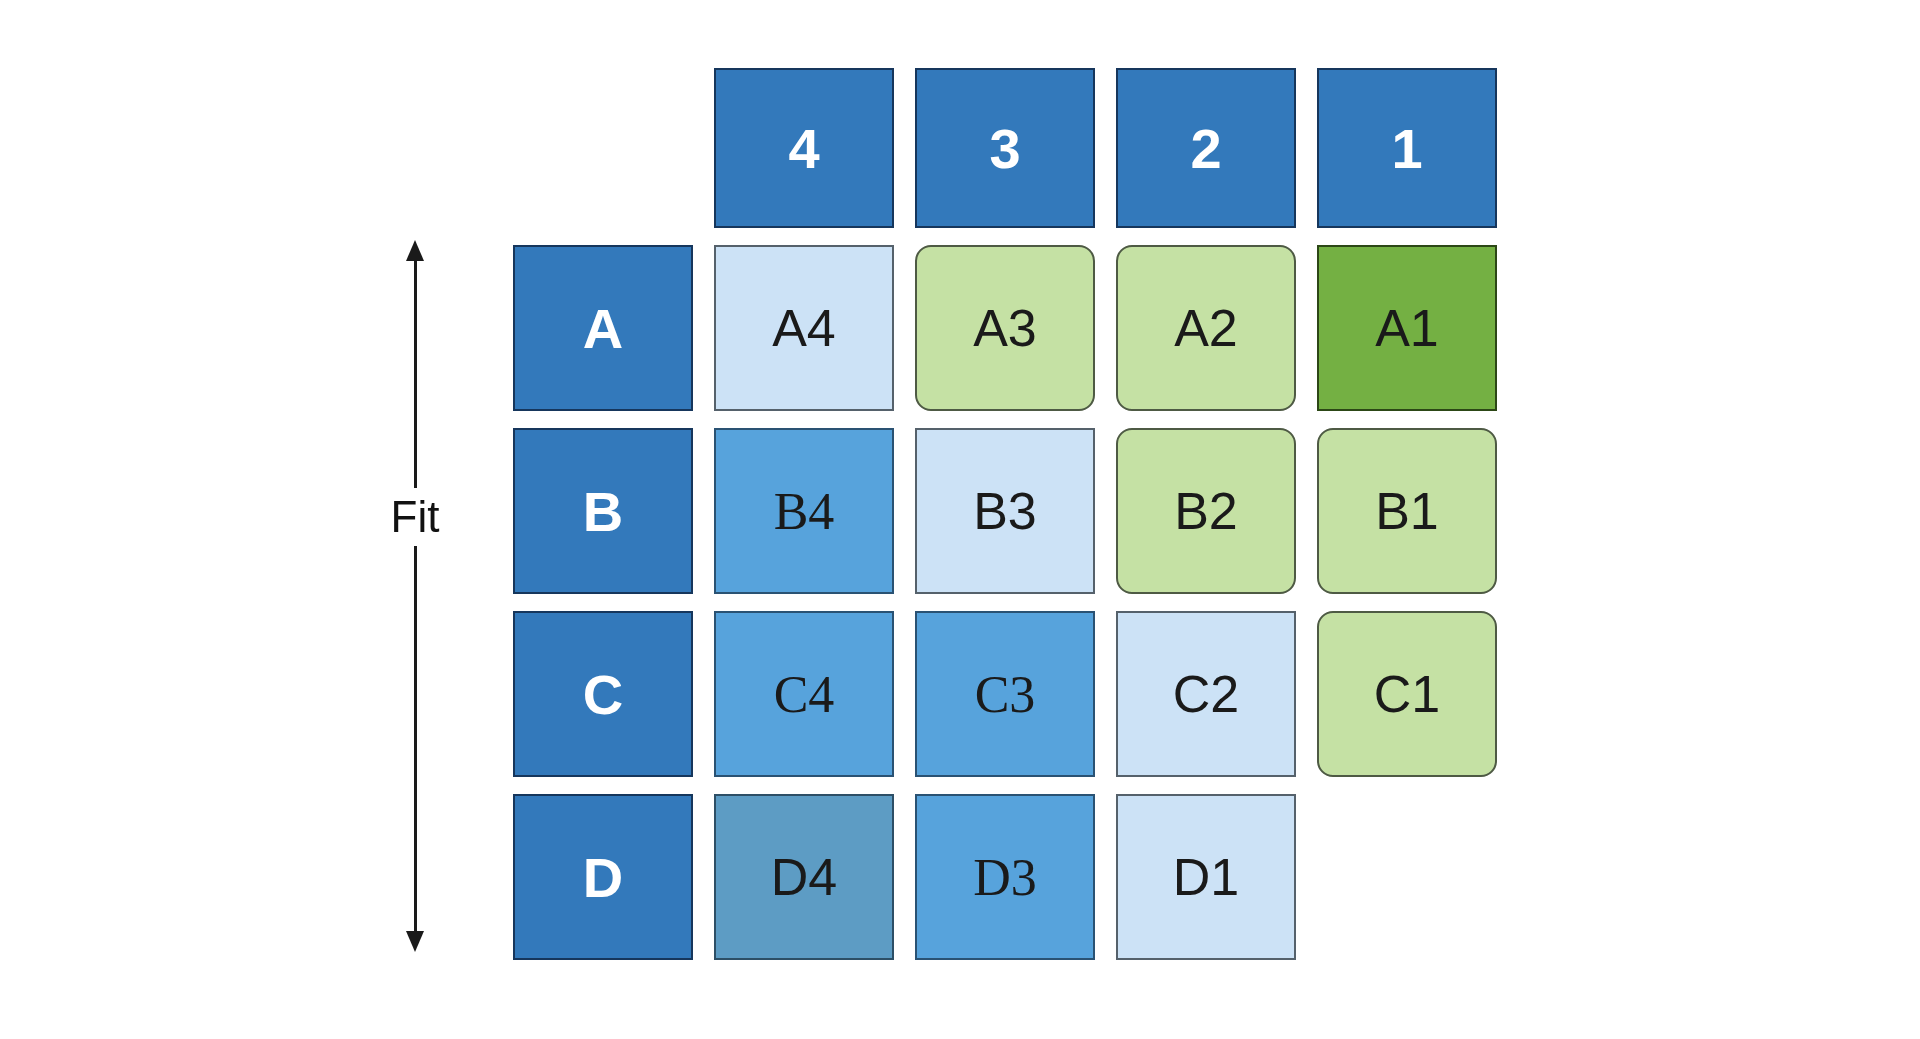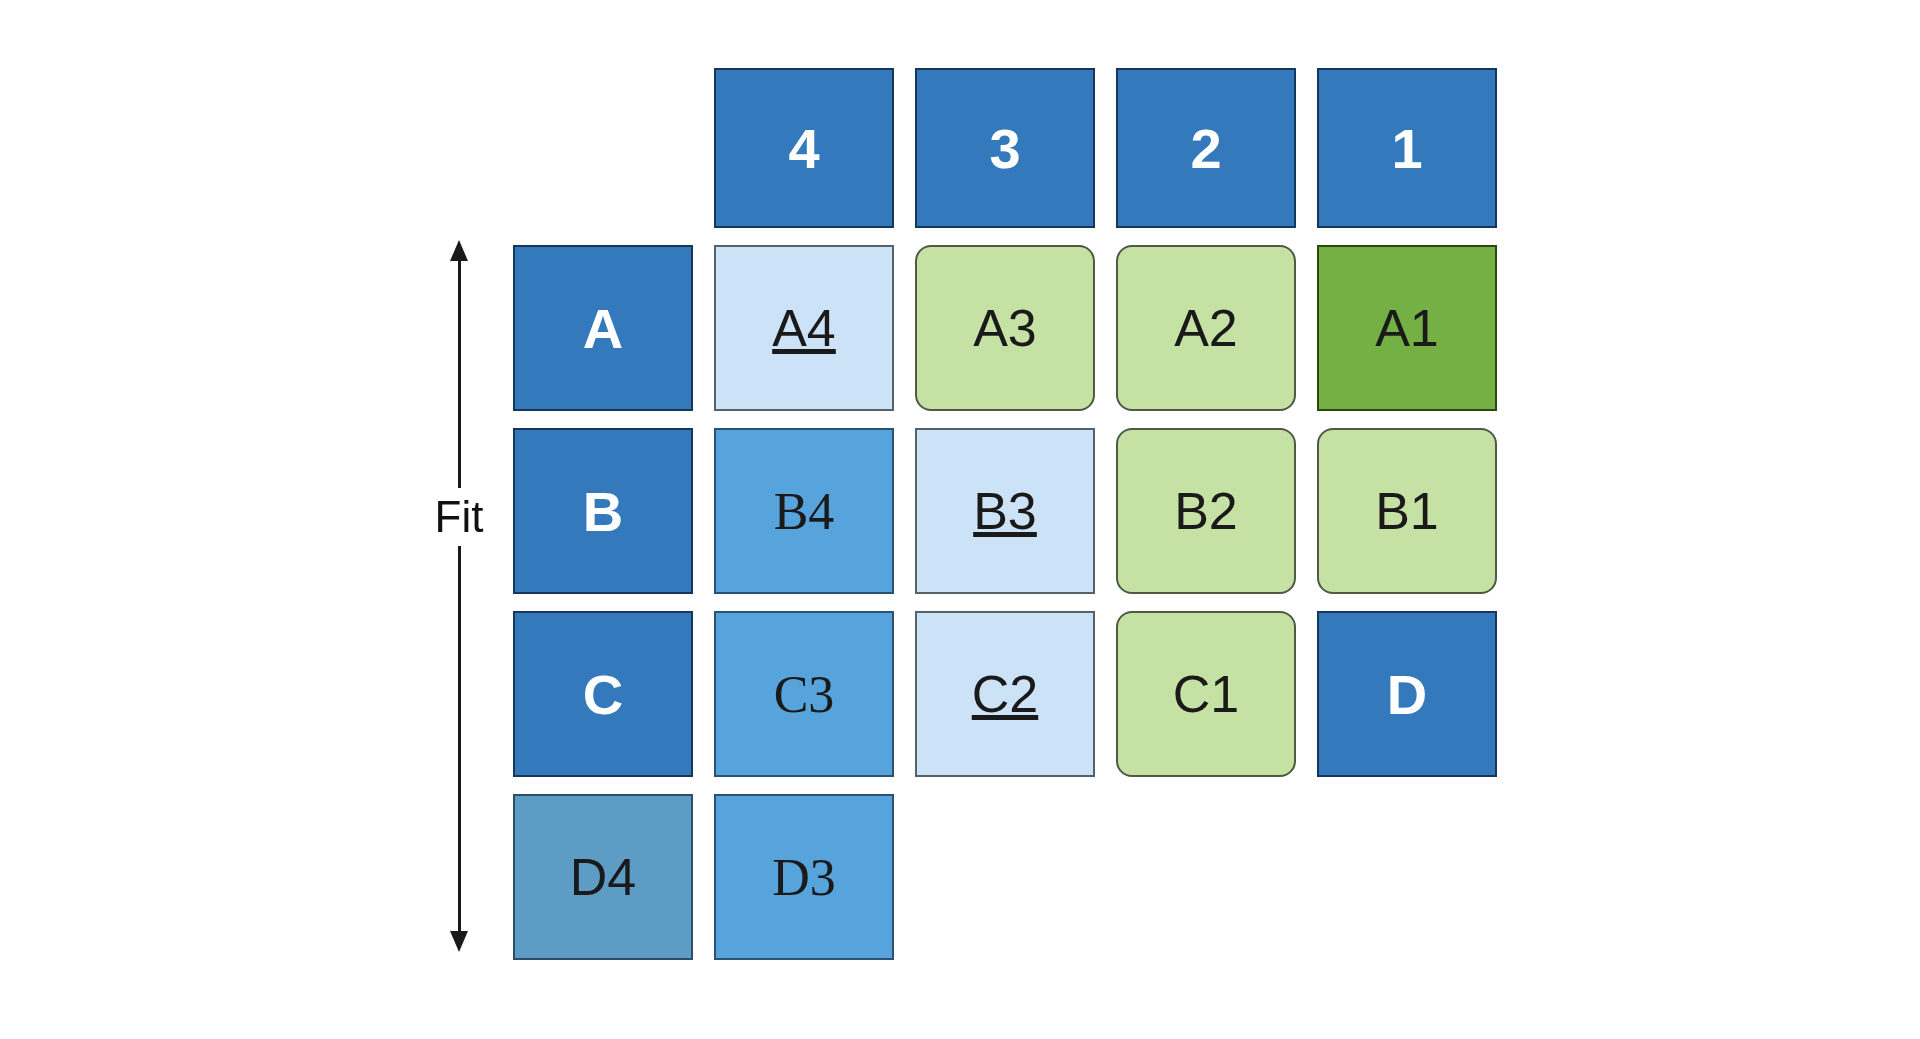--- a/index.html
+++ b/index.html
@@ -48,32 +48,31 @@
     color: var(--header-text, #ffffff);
   }
   .cell.body {
     font-size: 52px;
     font-weight: 400;
     color: var(--cell-text, #1a1a1a);
   }
   .tone-header      { background: var(--header-blue);  border-color: #16365c; }
   .tone-mid-blue    { background: var(--mid-blue);     border-color: #2a5273; font-family: Liberation Serif, serif; }
   .tone-slate-blue  { background: var(--slate-blue);   border-color: #2d4f66; text-align: right; }
-  .tone-light-blue  { background: var(--light-blue);   border-color: #55616b; text-decoration: underline; }
+  .tone-light-blue  { background: var(--light-blue);   border-color: #55616b; }
   .tone-light-green { background: var(--light-green);  border-color: #4e5a44; border-radius: 16px; }
   .tone-dark-green  { background: var(--dark-green);   border-color: #2c4716; text-align: right; }
 
   
   .fit-axis {
     position: absolute;
     left: 397px;   
     top: 240px;
     width: 36px;
     height: 712px;
-    margin-left: 44px;
   }
   .fit-axis .line {
     position: absolute;
     left: 16.5px;
     width: 3px;
     background: #1a1a1a;
   }
   .fit-axis .line.top    { top: 19px;  height: 229px; }
   .fit-axis .line.bottom { top: 306px; height: 390px; }
   .fit-axis .head {
@@ -122,21 +121,23 @@
       <div class="cell body tone-light-blue">A4</div>
       <div class="cell body tone-light-green">A3</div>
       <div class="cell body tone-light-green">A2</div>
       <div class="cell body tone-dark-green">A1</div>
       <div class="cell head tone-header">B</div>
       <div class="cell body tone-mid-blue">B4</div>
       <div class="cell body tone-light-blue">B3</div>
       <div class="cell body tone-light-green">B2</div>
       <div class="cell body tone-light-green">B1</div>
       <div class="cell head tone-header">C</div>
+      <div class="cell body tone-mid-blue">C4</div>
       <div class="cell body tone-mid-blue">C3</div>
       <div class="cell body tone-light-blue">C2</div>
       <div class="cell body tone-light-green">C1</div>
       <div class="cell head tone-header">D</div>
       <div class="cell body tone-slate-blue">D4</div>
       <div class="cell body tone-mid-blue">D3</div>
+      <div class="cell body tone-light-blue">D1</div>
     </div>
 
 </div>
 
 </body></html>

